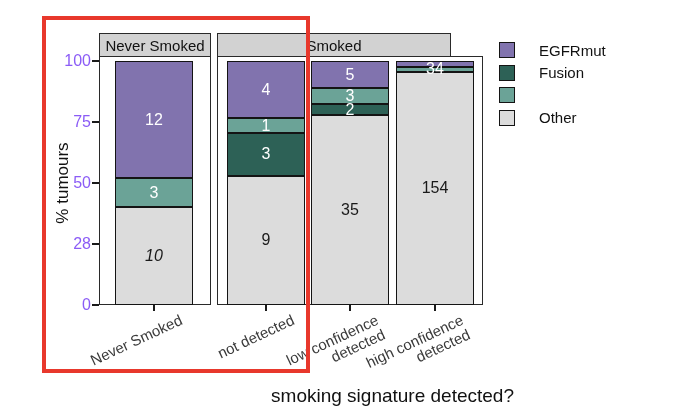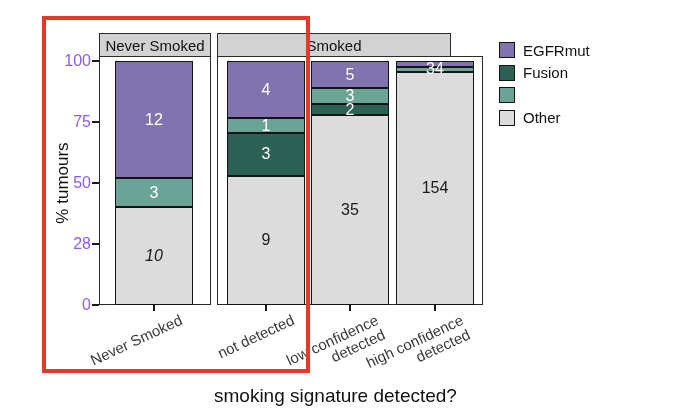--- a/index.html
+++ b/index.html
@@ -31,26 +31,26 @@
   .x-tick-mark { position:absolute; width:2px; height:6px; background:#1a1a1a; }
   .x-tick-label {
     position:absolute; width:200px; text-align:right; font-size:15px; color:#3a3a3a;
     line-height:16px; transform-origin:100% 0; transform:rotate(-25deg);
   }
   #y-axis-title {
     position:absolute; left:-52px; top:173px; width:200px; text-align:center;
     font-size:17px; color:#111; transform:rotate(-90deg);
   }
   #x-axis-title {
-    position:absolute; left:199px; top:385px; width:300px; text-align:left;
+    position:absolute; left:199px; top:385px; width:300px; text-align:right;
     font-size:19px; color:#111;
   }
   
   #legend { position:absolute; left:484px; top:39px; z-index:3; }
-  .legend-item { display:flex; align-items:center; height:22.5px; }
+  .legend-item { display:flex; align-items:center; height:22.5px;gap:16px; }
   .legend-swatch {
     width:16px; height:16px; border:1.5px solid #141414; box-sizing:border-box;
     margin-right:8px; flex:none;
   }
   .legend-label { font-size:15px; color:#111; white-space:nowrap; }
   
   #highlight-box {
     position:absolute; left:27px; top:16px; width:268px; height:357px;
     border:4px solid #e8382c; box-sizing:border-box; z-index:10; pointer-events:none;
   }

